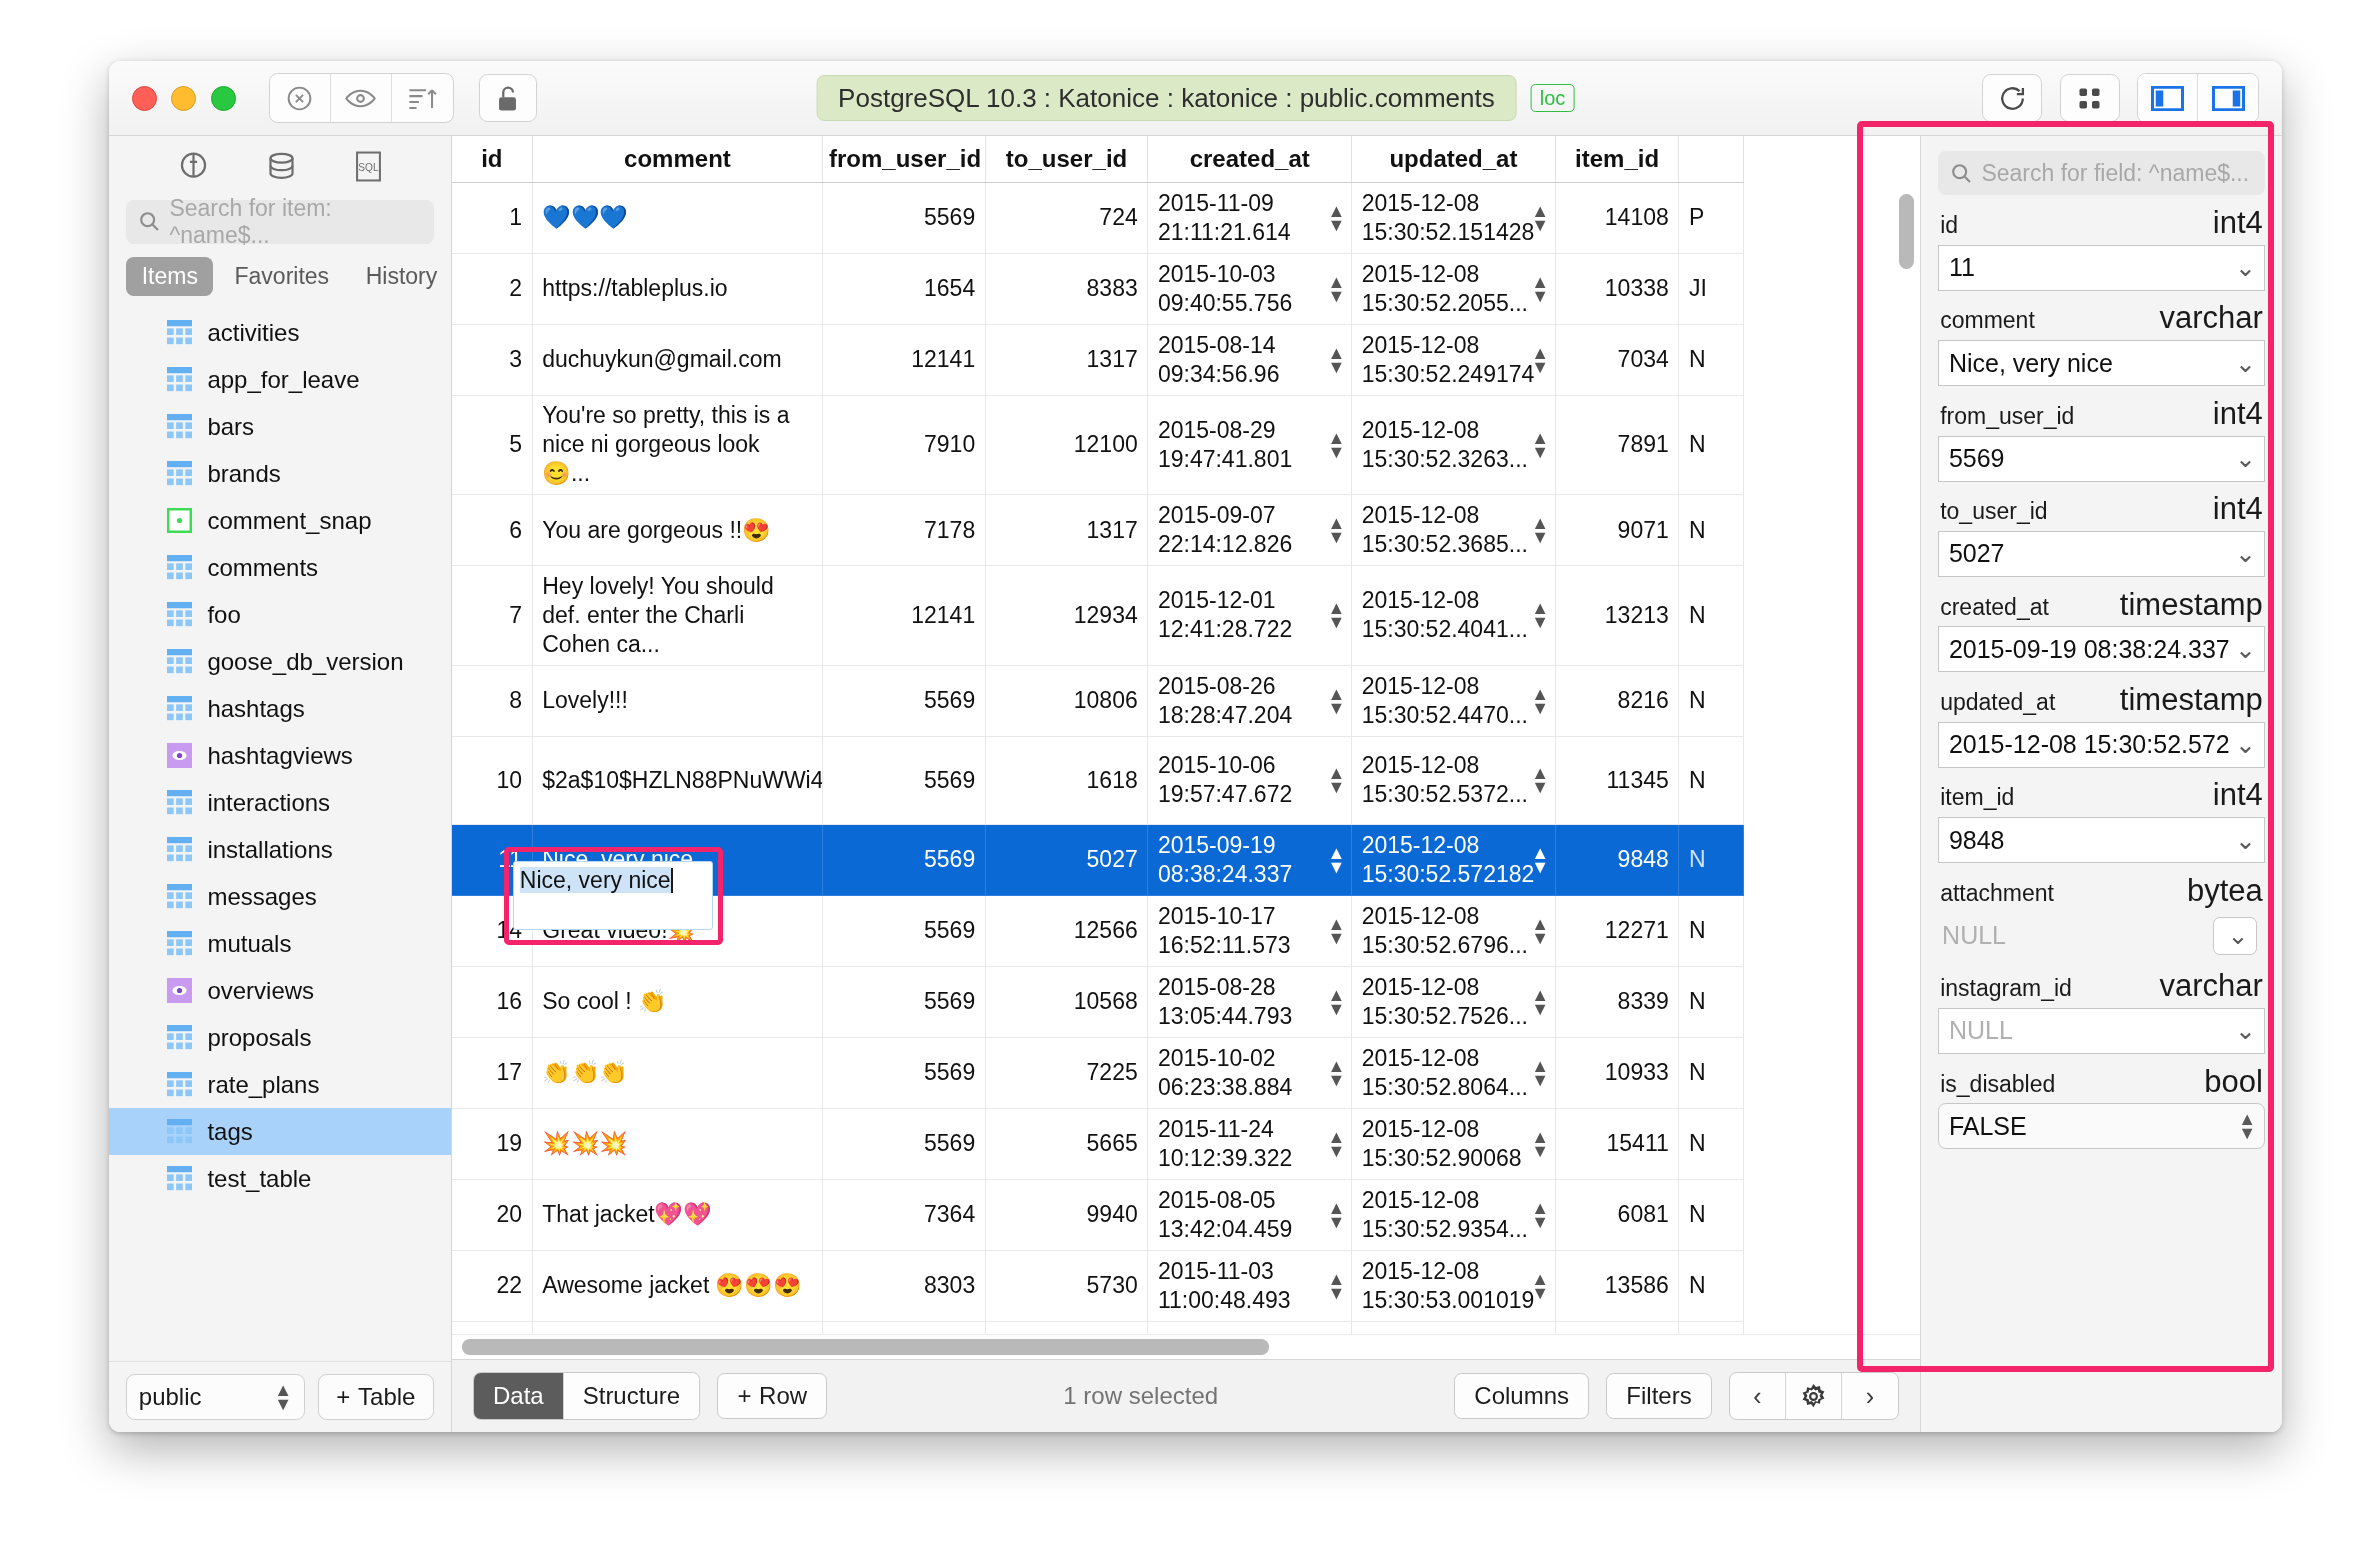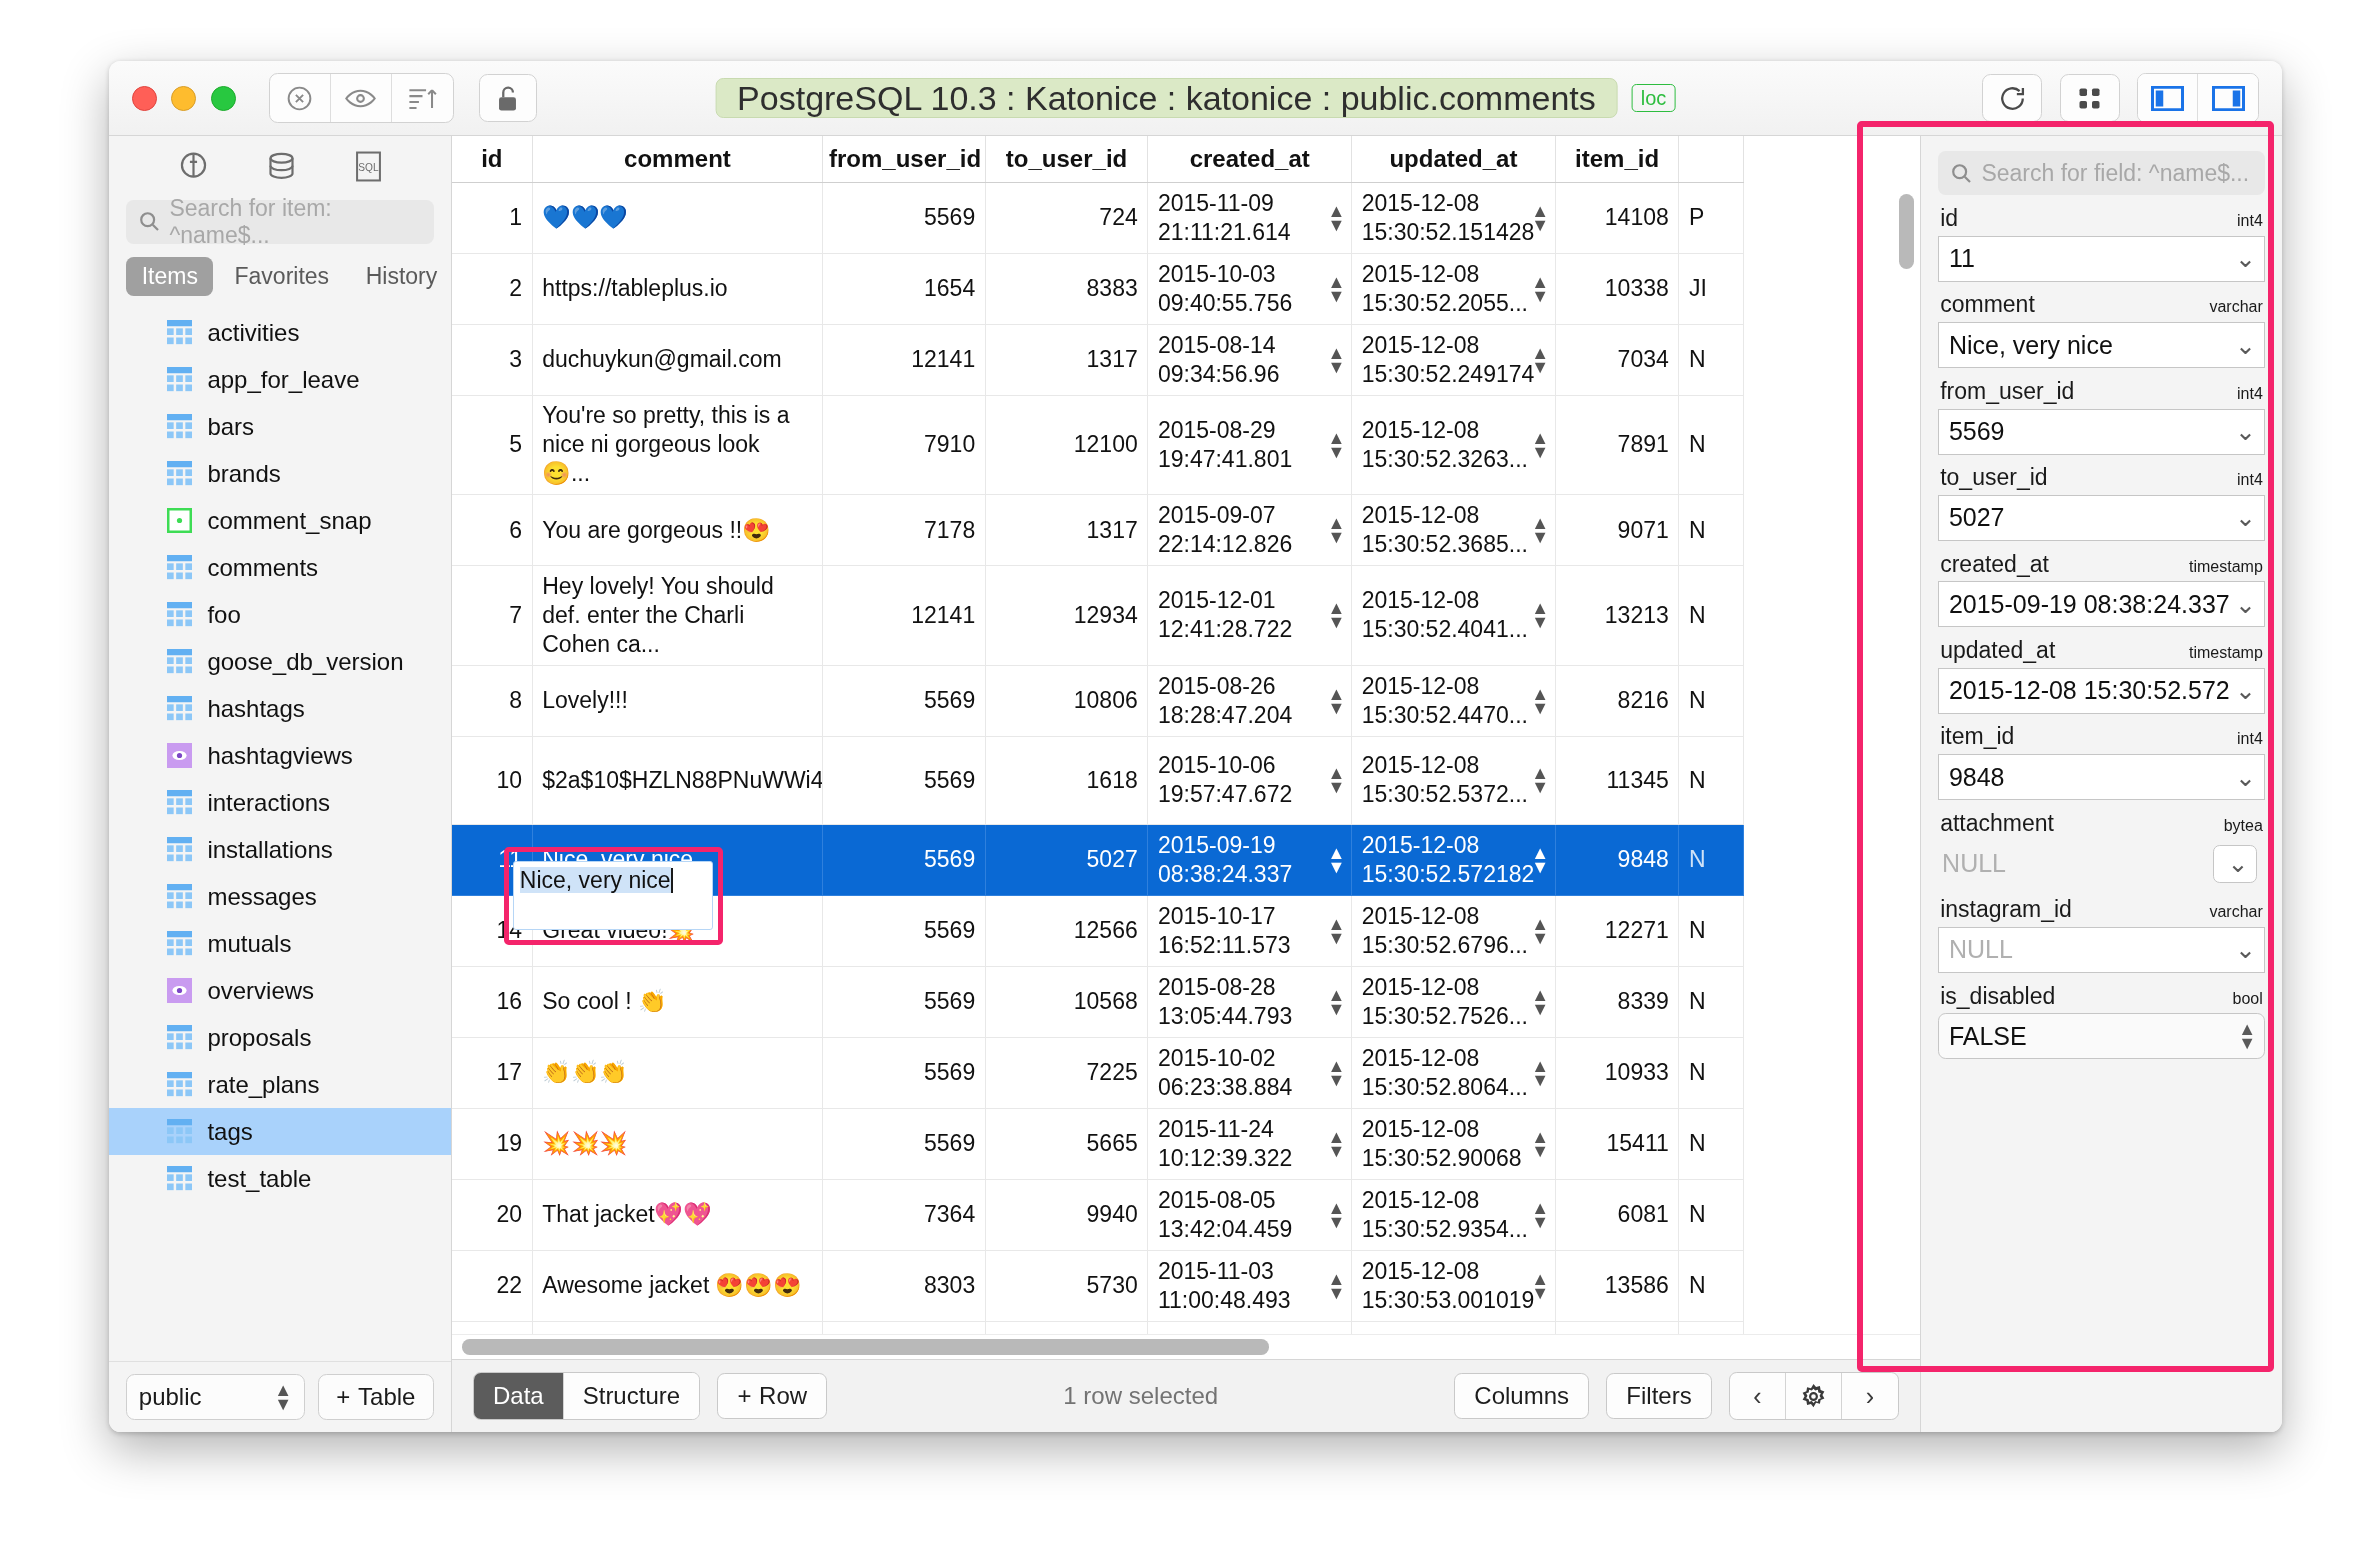--- a/index.html
+++ b/index.html
@@ -49,24 +49,24 @@
              align-items: center; justify-content: center; }
 
   #window-title-wrap {
     position: absolute; left: 50%; transform: translateX(-50%);
     display: flex; align-items: center;
   }
   #window-title {
     background: #dbe9c6;
     border: 1px solid #c8dab0;
     border-radius: 7.7px;
-    height: 40px;
+    height: 46px;
     display: flex; align-items: center;
     padding: 0 21px;
-    font-size: 34px; color: #2e2e2e;
+    font-size: 26px; color: #2e2e2e;
     white-space: nowrap;
   }
   #loc-badge {
     margin-left: 13.4px;
     border: 1.9px solid #2dbd3f; color: #2dbd3f;
     font-size: 20px; padding: 1.9px 8.6px; border-radius: 4.8px;
     background: transparent;
   }
   #title-right { margin-left: auto; display: flex; align-items: center; gap: 17.3px; }
   .tbtn { width: 60px; height: 48px; border: 1px solid #d2d2d2; border-radius: 8.6px;
@@ -209,21 +209,21 @@
     display: flex; flex-direction: column;
   }
   #field-search {
     height: 44px; background: #e8e8e8; border-radius: 7.7px;
     display: flex; align-items: center; padding: 0 11.5px; gap: 8.6px; flex: none;
   }
   #field-search .ph { color: #a8a8a8; font-size: 23px; }
   .fld { margin-top: 9.6px; }
   .fld-head { display: flex; align-items: baseline; justify-content: space-between; padding: 0 1.9px 3.8px 1.9px; }
   .fld-name { font-size: 23px; color: #1a1a1a; }
-  .fld-type { font-size: 16px; color: #1a1a1a; text-align: center; }
+  .fld-type { font-size: 31px; color: #1a1a1a; text-align: center; }
   .fld-input {
     height: 46px; background: #fff; border: 1px solid #c6c6c6;
     display: flex; align-items: center; padding: 0 7.7px 0 9.6px;
     font-size: 25px; color: #101010;
   }
   .fld-input .val { overflow: hidden; white-space: nowrap; }
   .fld-input .val.null { color: #b0b0b0; }
   .fld-input .chev { margin-left: auto; padding-left: 5.8px; color: #5a5a5a; }
   .fld-input.bare { background: transparent; border: none; padding-left: 3.8px; }
   .fld-input.bare .chev {

